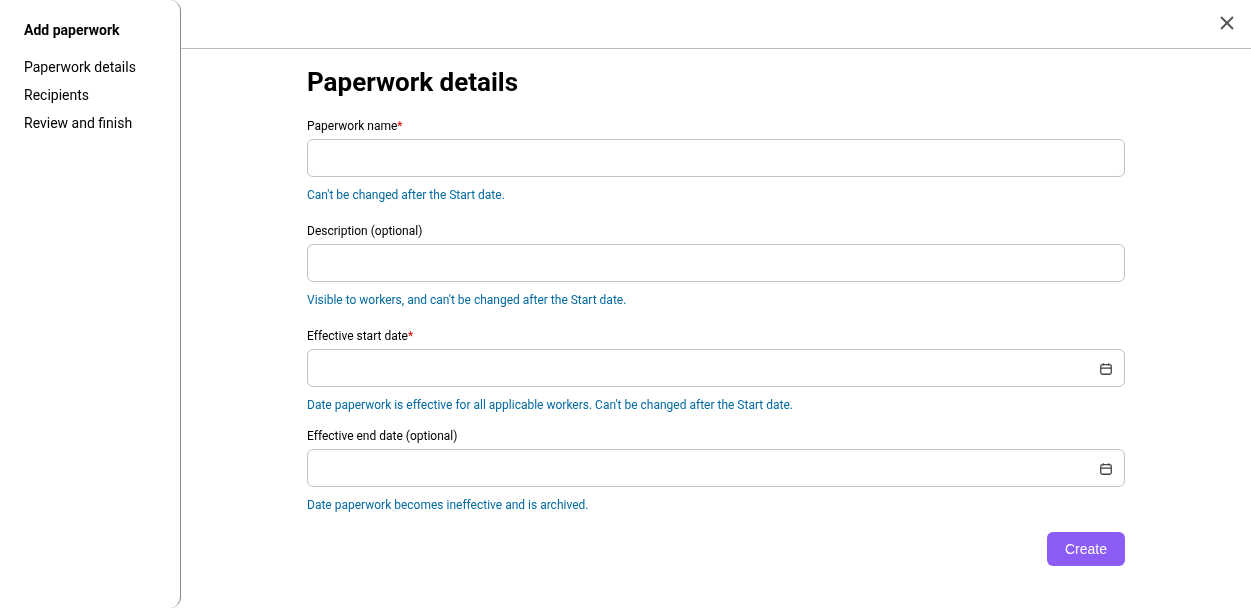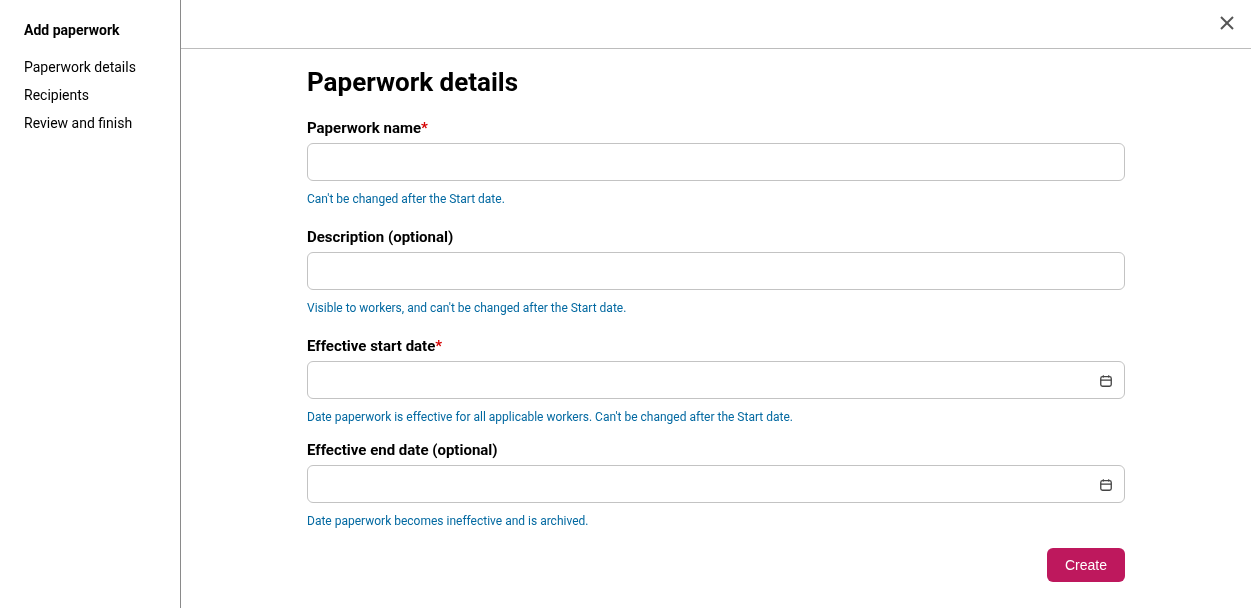--- a/index.html
+++ b/index.html
@@ -18,20 +18,21 @@
     }
     .container {
       display: flex;
       width: 100%;
       height: 100%;
     }
     .sidebar {
       width: 181px;
       border-right: 1px solid #8a8a8a;
       padding: 22px 24px 8px 24px;
+      border-radius: 11px;
     }
     .sidebar-title {
       font-size: 14px;
       font-weight: 700;
       margin-bottom: 15px;
       color: #000;
     }
     .sidebar-item {
       font-size: 14px;
       color: #000;
@@ -77,25 +78,24 @@
     .page-heading {
       font-size: 26px;
       font-weight: 700;
       margin-bottom: 22px;
       color: #000;
     }
     .form-group {
       margin-bottom: 20px;
     }
     .field-label {
-      font-size: 15px;
+      font-size: 12px;
       color: #000;
       margin-bottom: 6px;
       display: block;
-      font-weight: bold;
     }
     .required {
       color: #d50000;
     }
     .text-input {
       width: 100%;
       height: 38px;
       border: 1px solid #c3c3c3;
       border-radius: 6px;
       padding: 0 12px;
@@ -156,21 +156,21 @@
       stroke: #444;
       fill: none;
       stroke-width: 1.5;
     }
     .footer-actions {
       display: flex;
       justify-content: flex-end;
       margin-top: 18px;
     }
     .create-btn {
-      background: #be185d;
+      background: #8b5cf6;
       color: #fff;
       border: none;
       border-radius: 6px;
       padding: 9px 18px;
       font-size: 14px;
       font-weight: 500;
       cursor: pointer;
     }
   </style>
 </head>

